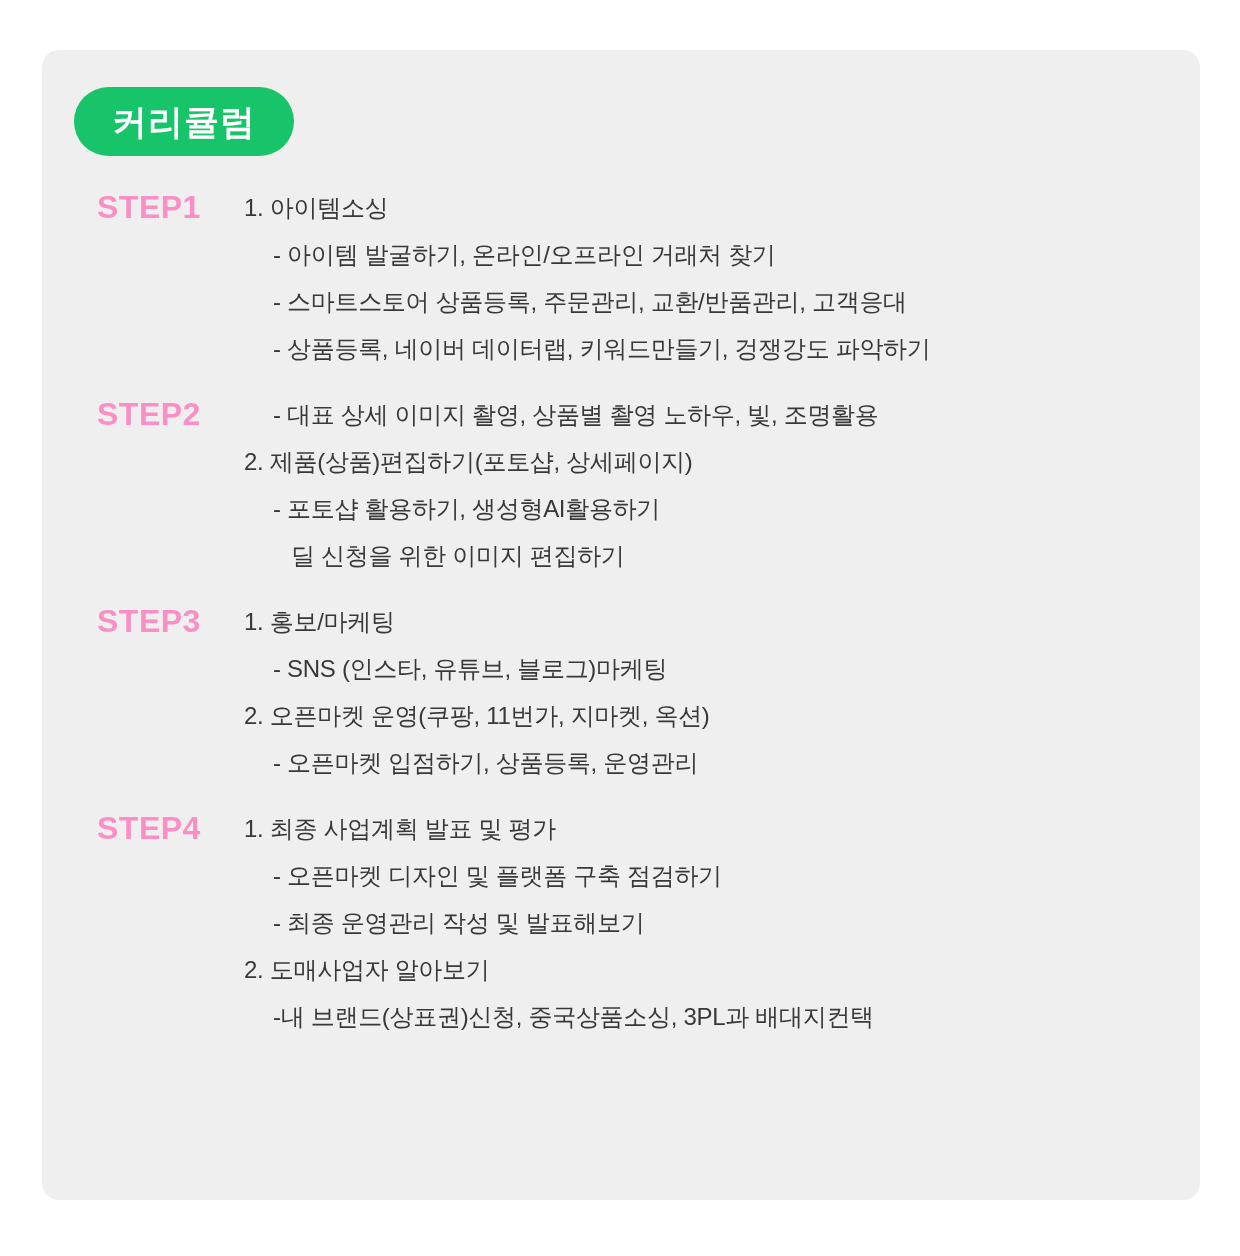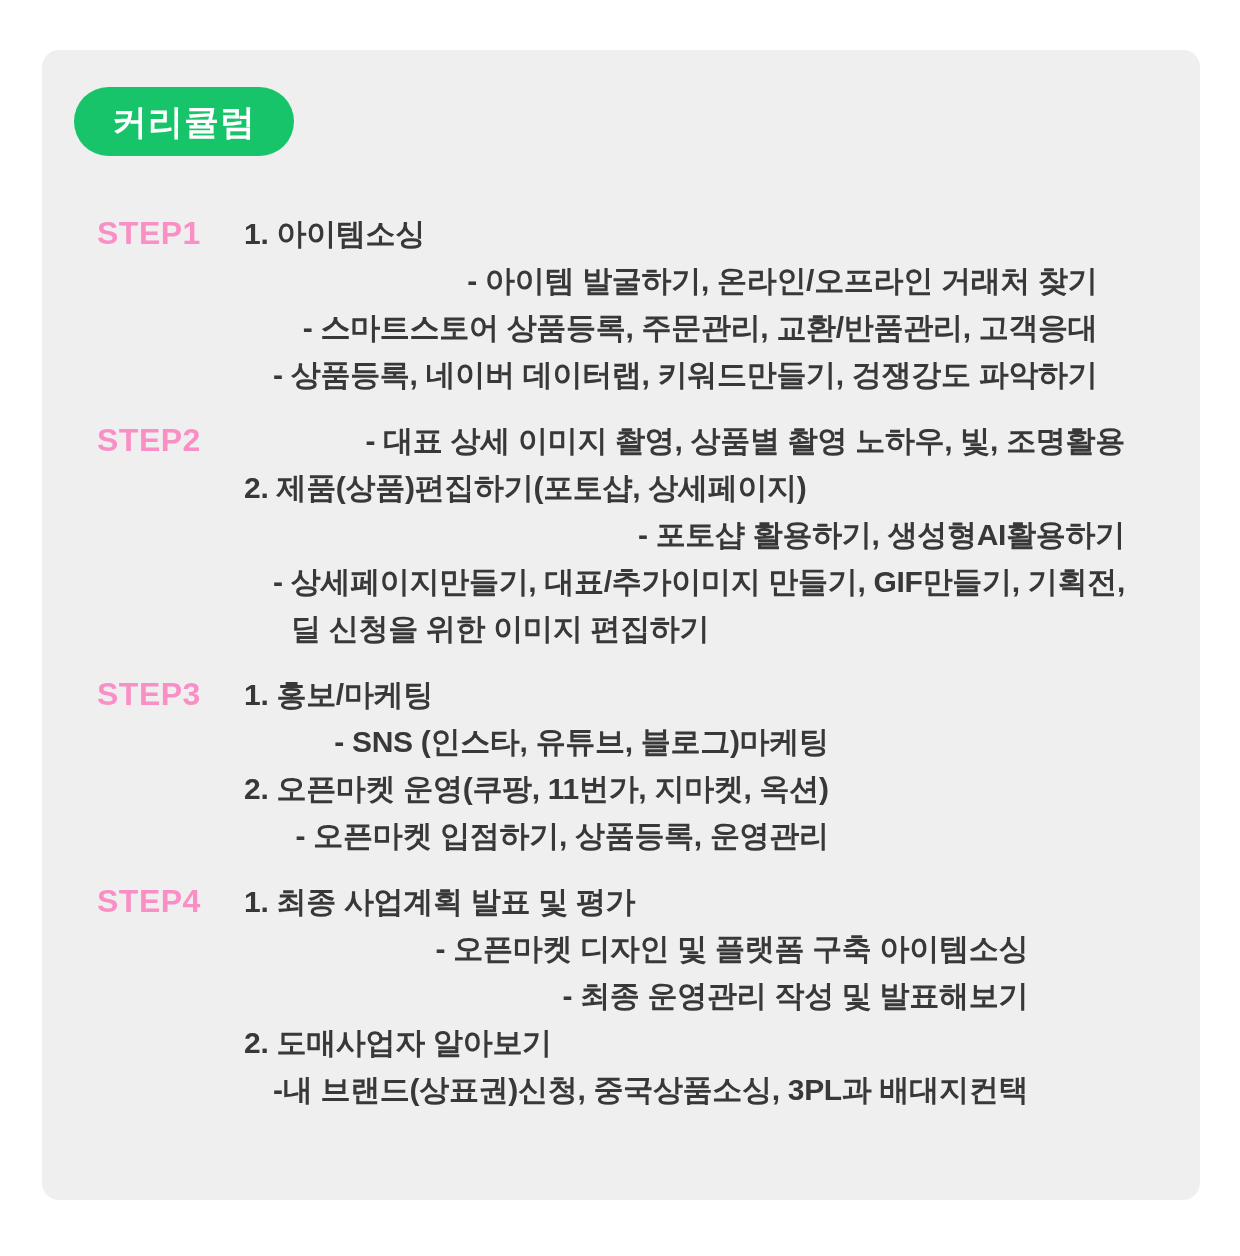--- a/index.html
+++ b/index.html
@@ -23,45 +23,45 @@
     line-height:69px;
     padding:0 38px;
     border-radius:36px;
     background: var(--badge-bg, #17C46A);
     color: var(--badge-fg, #FFFFFF);
     font-size:35px;
     font-weight:700;
     letter-spacing:1px;
   }
   .steps {
-    margin-top:54px;
+    margin-top:28px;
     margin-left:23px;
   }
   .step-row {
     display:flex;
     align-items:flex-start;
     margin-bottom:19px;
   }
   .step-label {
     flex:0 0 147px;
     width:147px;
     font-size:32px;
     font-weight:800;
     line-height:47px;
     color: var(--step-fg, #FA8FC6);
     letter-spacing:0.5px;
   }
   .step-content {
-    font-size:30px;
-    font-weight:700;
+    font-size:24px;
+    font-weight:400;
     line-height:47px;
     color: var(--text-fg, #383838);
     letter-spacing:-0.3px;
   }
-  .line.sub  { padding-left:29px;text-align:right; }
+  .line.sub  { padding-left:29px; }
   .line.cont { padding-left:47px; }
 </style>
 </head>
 <body>
 
 <div class="card">
   <div class="badge">
     <span>커리큘럼</span>
   </div>
   <div class="steps" id="steps">
@@ -73,37 +73,36 @@
           <div class="line sub">- 스마트스토어 상품등록, 주문관리, 교환/반품관리, 고객응대</div>
           <div class="line sub">- 상품등록, 네이버 데이터랩, 키워드만들기, 겅쟁강도 파악하기</div>
         </div>
       </div>
       <div class="step-row">
         <div class="step-label">STEP2</div>
         <div class="step-content">
           <div class="line sub">- 대표 상세 이미지 촬영, 상품별 촬영 노하우, 빛, 조명활용</div>
           <div class="line item">2. 제품(상품)편집하기(포토샵, 상세페이지)</div>
           <div class="line sub">- 포토샵 활용하기, 생성형AI활용하기</div>
-          <div class="line sub">- 상세페이지만들기, 대표/추가이미지 만들기, GIF만들기, 기획전,</div>
           <div class="line cont">딜 신청을 위한 이미지 편집하기</div>
         </div>
       </div>
       <div class="step-row">
         <div class="step-label">STEP3</div>
         <div class="step-content">
           <div class="line item">1. 홍보/마케팅</div>
           <div class="line sub">- SNS (인스타, 유튜브, 블로그)마케팅</div>
           <div class="line item">2. 오픈마켓 운영(쿠팡, 11번가, 지마켓, 옥션)</div>
           <div class="line sub">- 오픈마켓 입점하기, 상품등록, 운영관리</div>
         </div>
       </div>
       <div class="step-row">
         <div class="step-label">STEP4</div>
         <div class="step-content">
           <div class="line item">1. 최종 사업계획 발표 및 평가</div>
-          <div class="line sub">- 오픈마켓 디자인 및 플랫폼 구축 아이템소싱</div>
+          <div class="line sub">- 오픈마켓 디자인 및 플랫폼 구축 점검하기</div>
           <div class="line sub">- 최종 운영관리 작성 및 발표해보기</div>
           <div class="line item">2. 도매사업자 알아보기</div>
           <div class="line sub">-내 브랜드(상표권)신청, 중국상품소싱, 3PL과 배대지컨택</div>
         </div>
       </div>
     </div>
 </div>
 
 </body></html>

